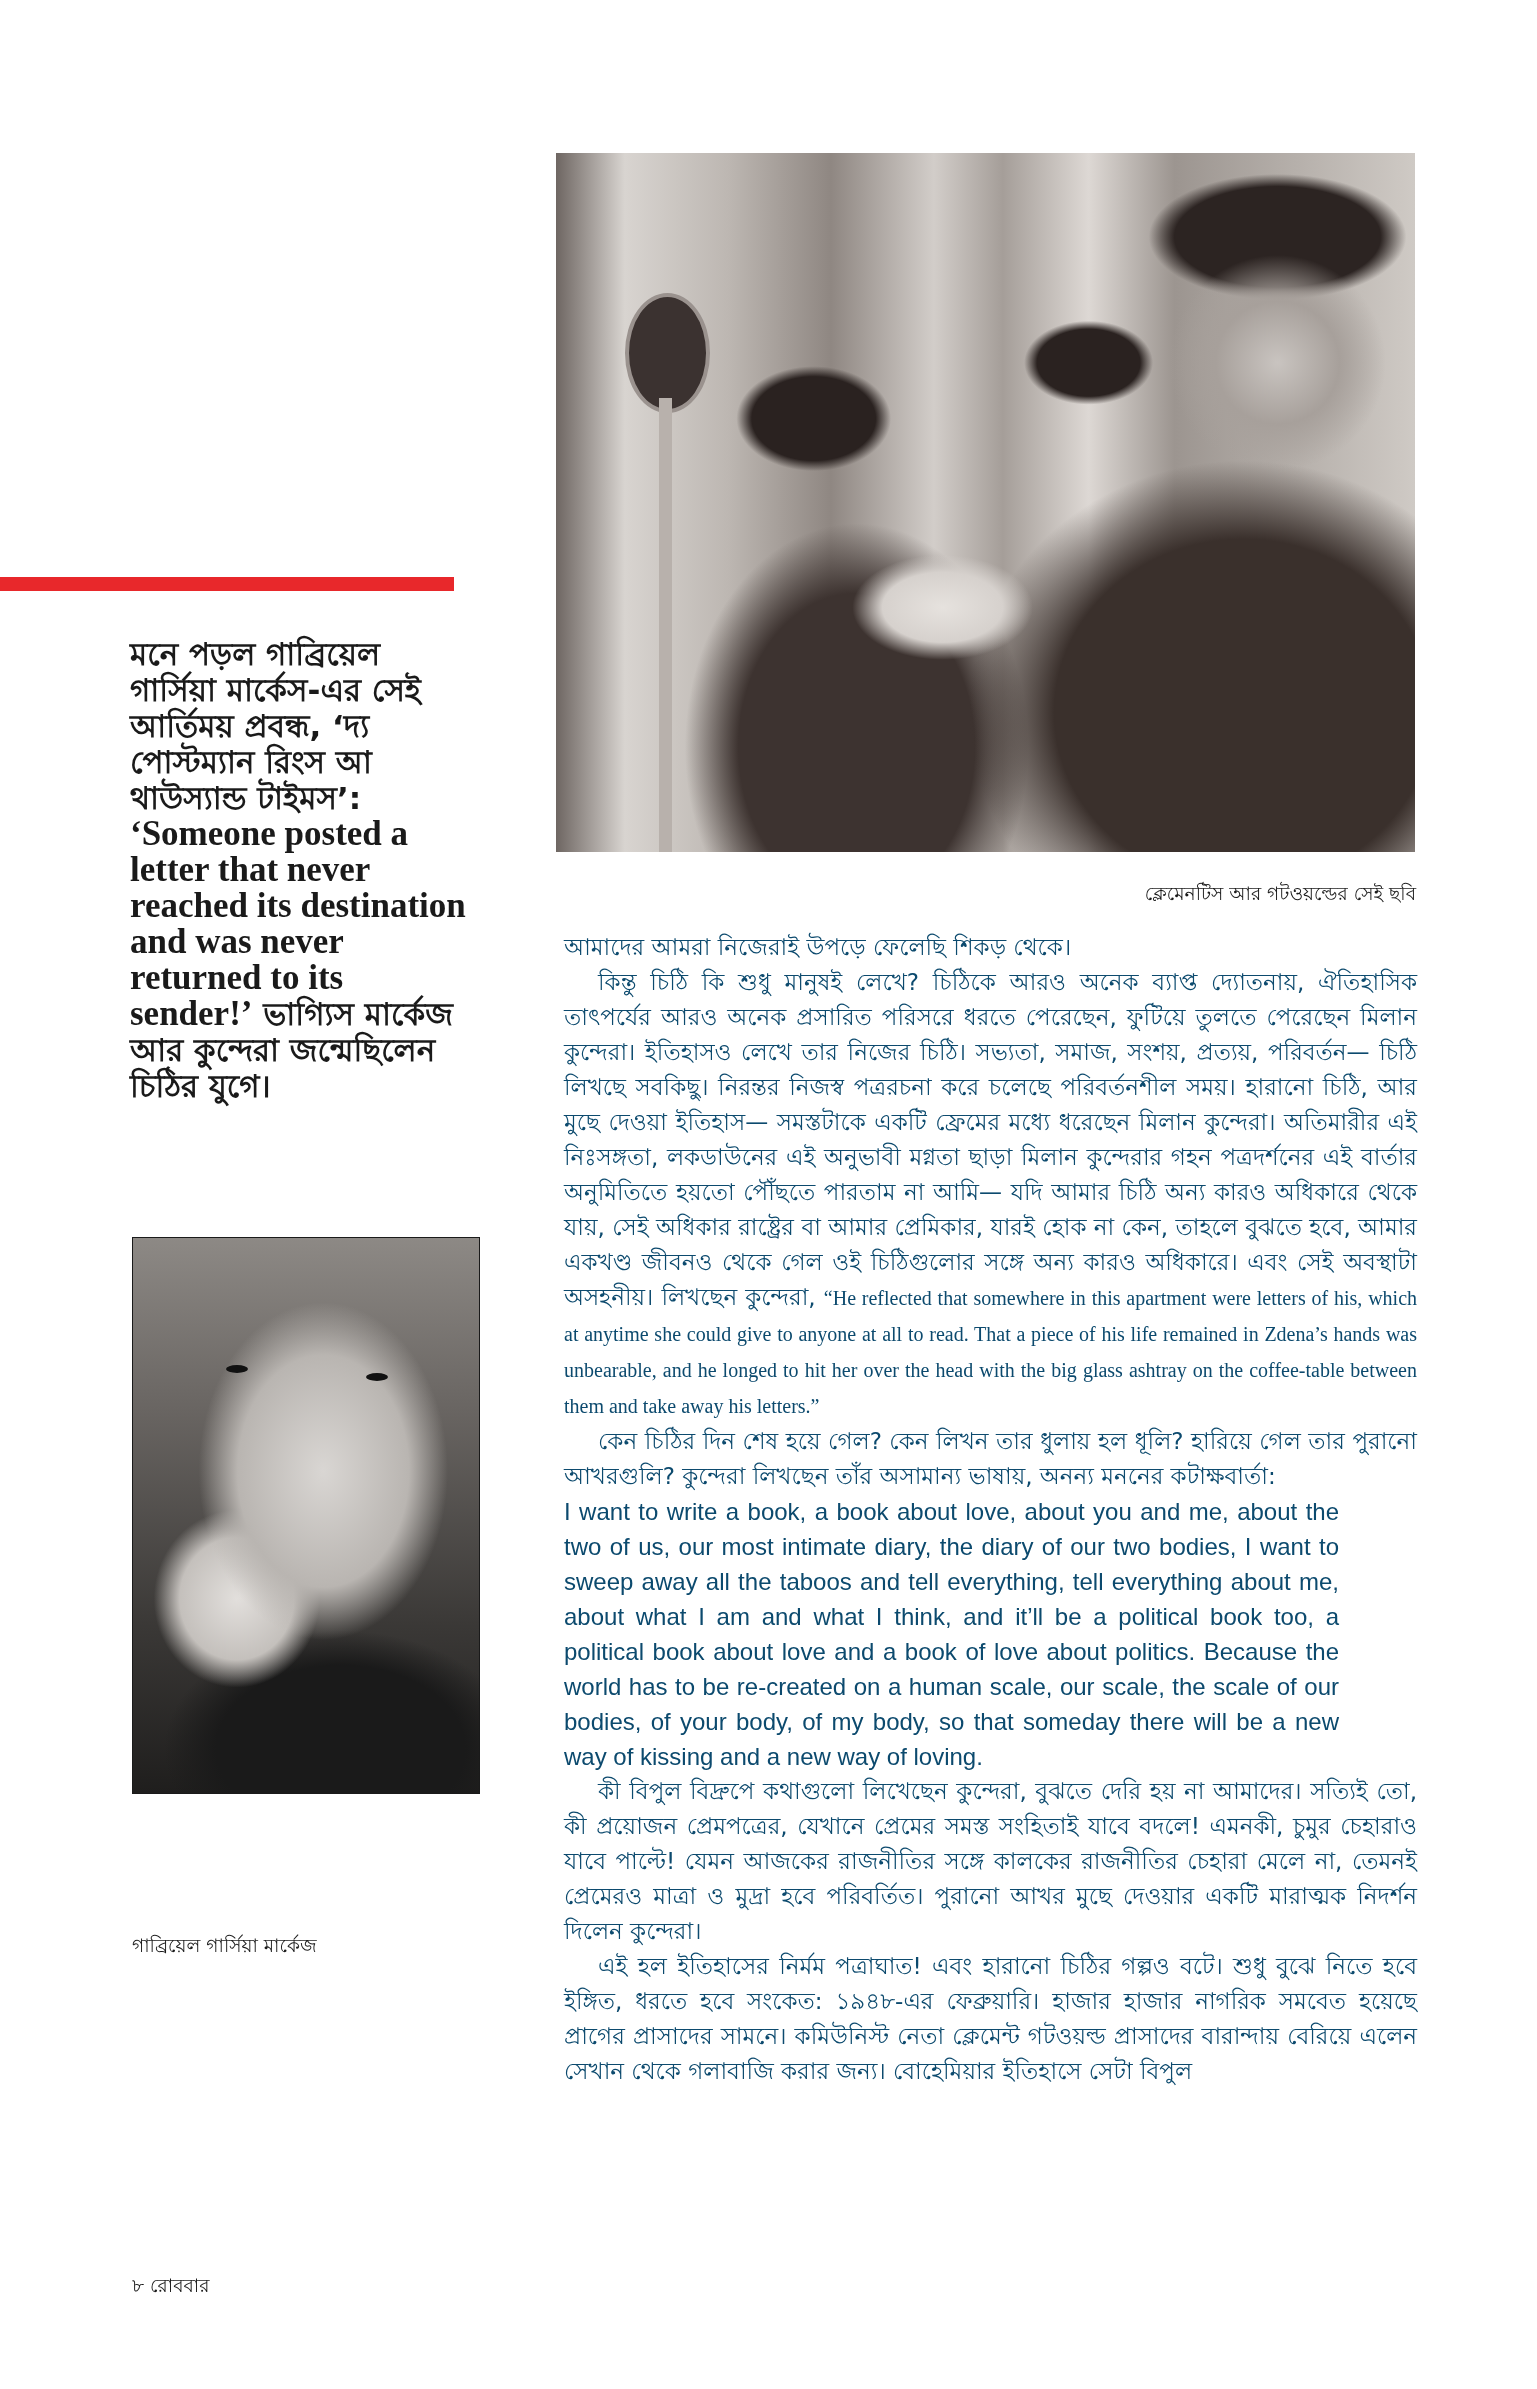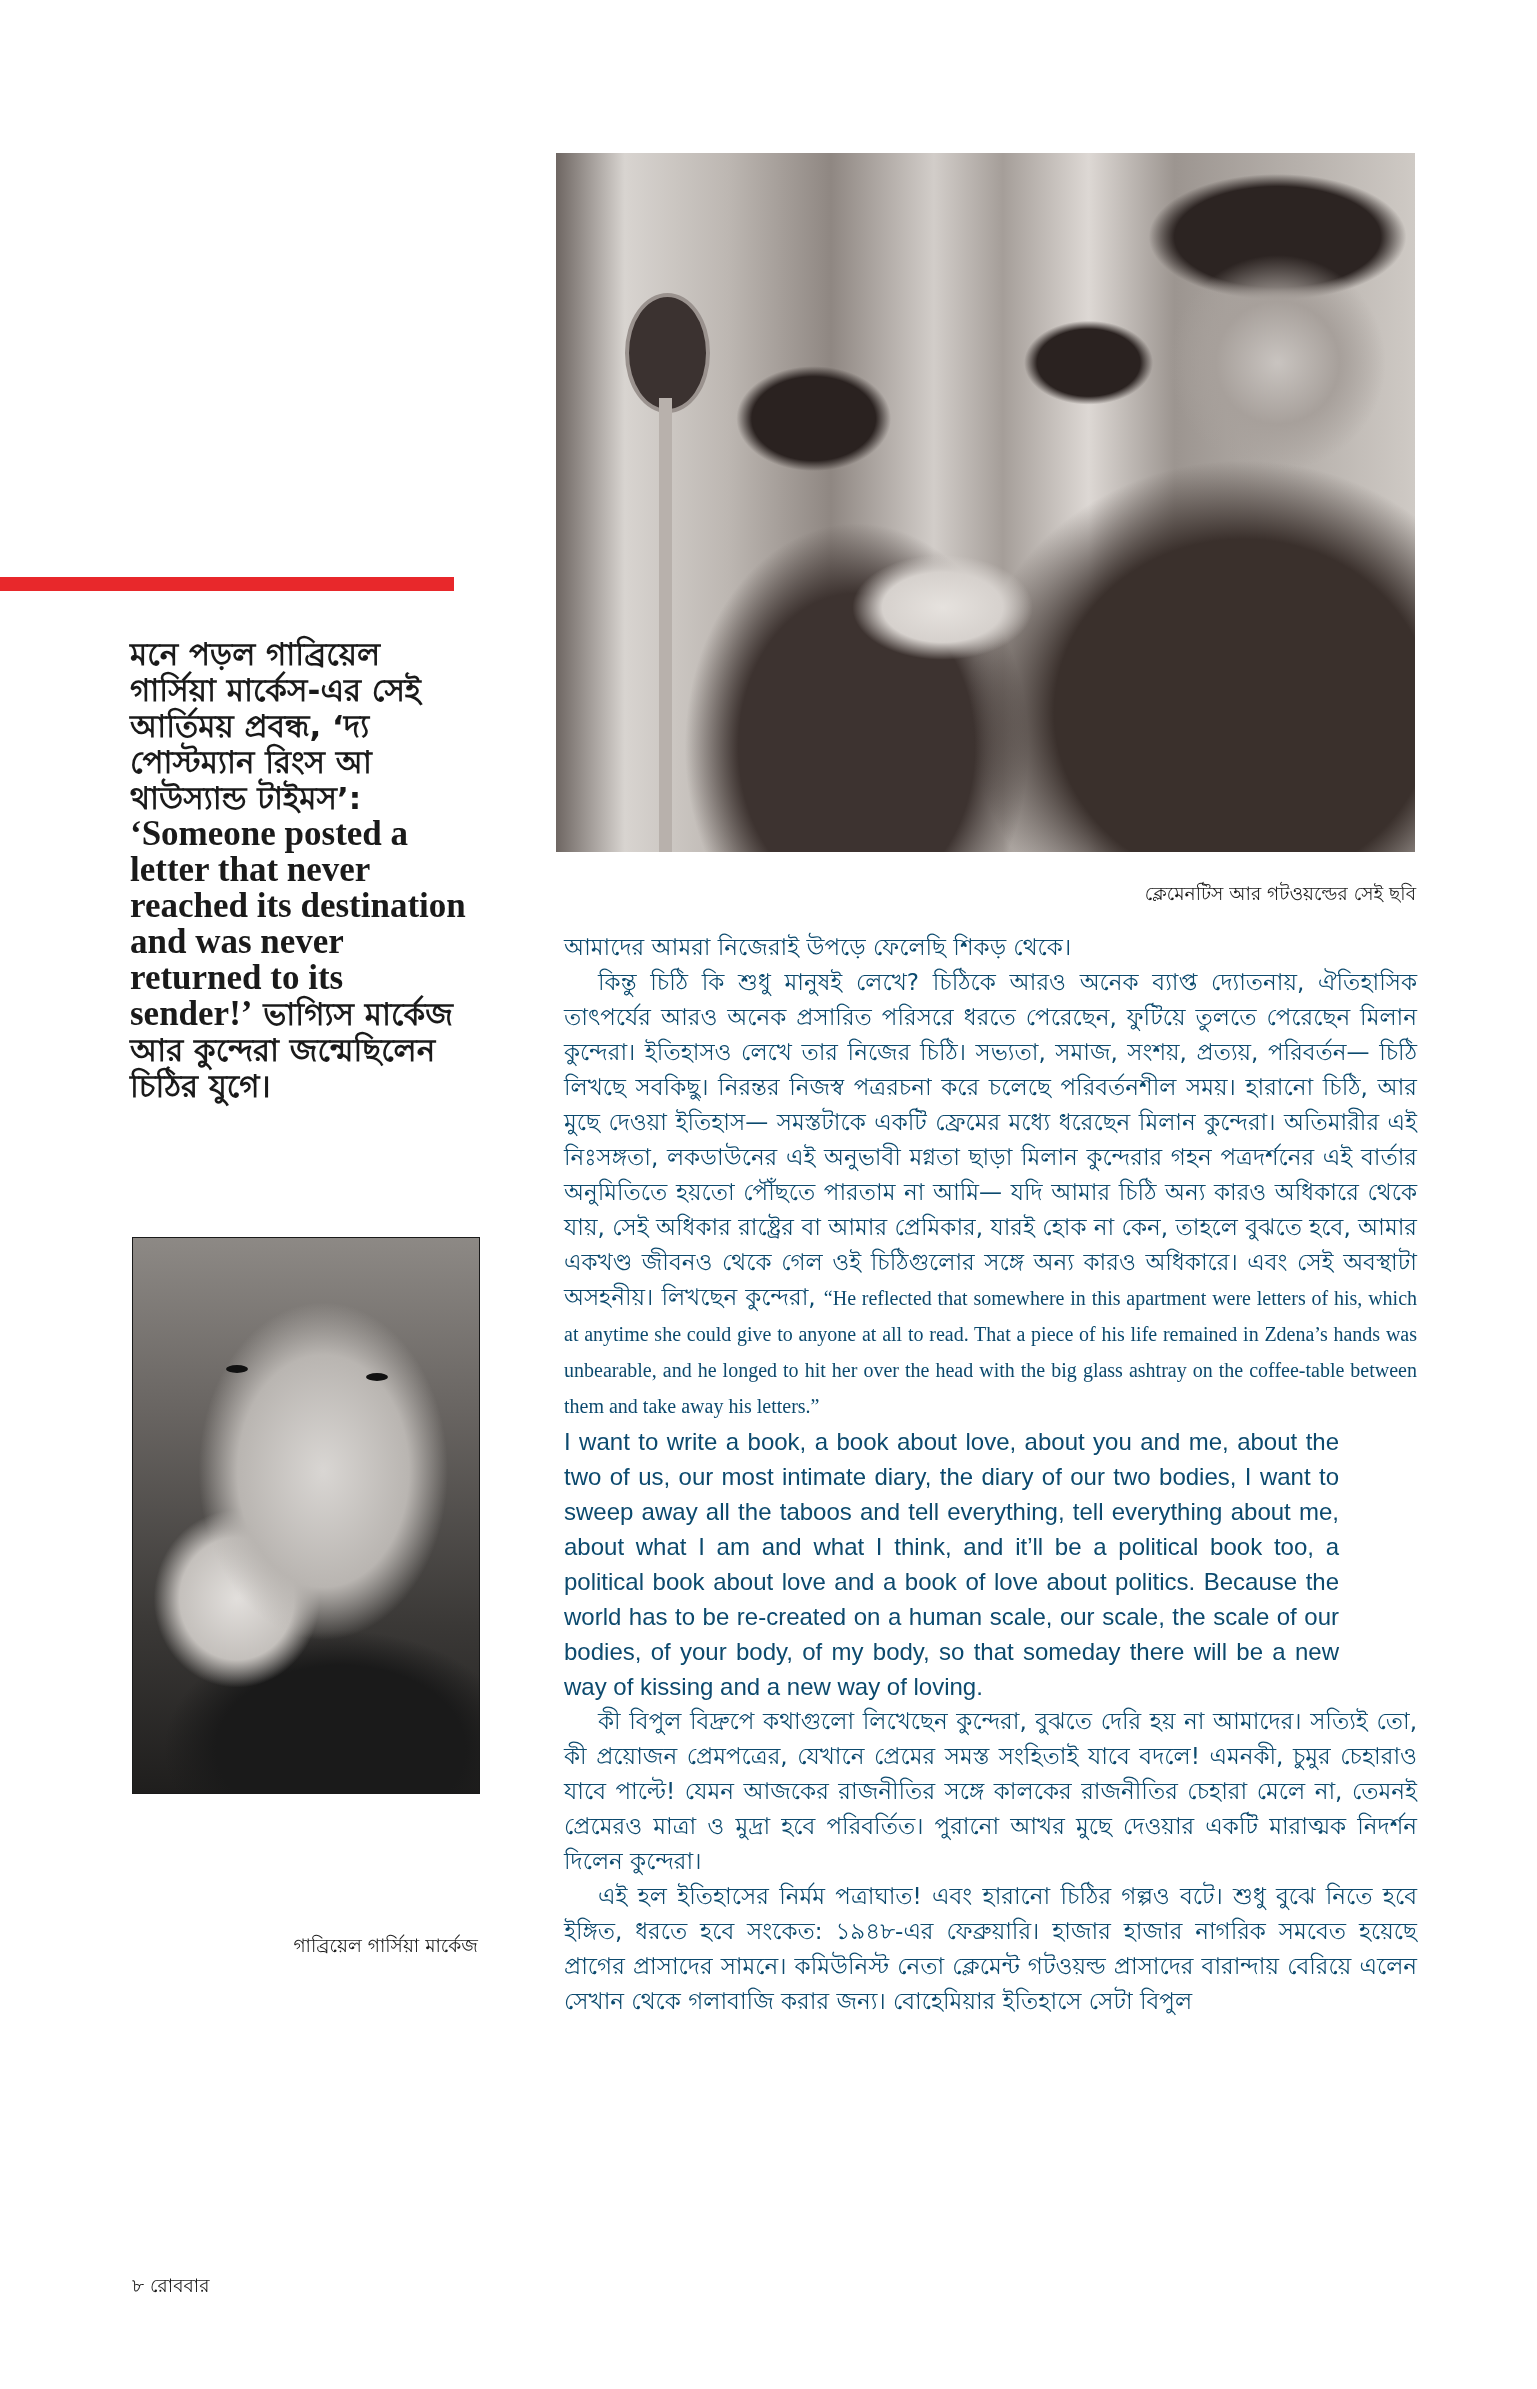--- a/index.html
+++ b/index.html
@@ -49,21 +49,21 @@
       border: 1.6px solid #1a1a1a;
       background:
         radial-gradient(ellipse 45% 38% at 55% 42%, #d9d6d3 0%, #b9b5b1 55%, transparent 80%),
         radial-gradient(ellipse 30% 20% at 30% 65%, #e2dfdc 0%, #c4c0bc 55%, transparent 80%),
         radial-gradient(ellipse 60% 25% at 60% 92%, #1a1a1a 0%, #1a1a1a 60%, transparent 85%),
         linear-gradient(180deg, #8d8985 0%, #6a6663 30%, #3a3836 70%, #1f1e1d 100%);
     }
     .eye { position: absolute; width: 22px; height: 7.8px; border-radius: 50%; background: #111; }
     .caption {
       position: absolute; font-family: "DejaVu Sans", "Liberation Sans", sans-serif;
-      font-size: 18.6px; color: #1a1a1a; text-align: right; white-space: nowrap;
+      font-size: 18.6px; color: #1a1a1a; white-space: nowrap;
     }
     .caption-top { right: 122px; top: 880px; }
     .caption-bottom { left: 132px; width: 346px; top: 1932px; }
     .body-col {
       position: absolute; left: 564px; top: 930px; width: 853px;
       font-family: "DejaVu Sans", "Liberation Sans", sans-serif;
       font-size: 23px; line-height: 35px; color: #0c4a6e;
     }
     .body-col p { margin: 0; text-align: justify; text-align-last: left; }
     .body-col p.indent { text-indent: 34px; }
@@ -98,20 +98,21 @@
 
 <div class="photo photo-bottom" title="Portrait of Gabriel García Márquez with hand on chin">
   <div class="eye" style="left:93px; top:127px;"></div>
   <div class="eye" style="left:233px; top:135px;"></div>
 </div>
 <div class="caption caption-bottom">গাব্রিয়েল গার্সিয়া মার্কেজ</div>
 
 <div class="body-col">
   <p>আমাদের আমরা নিজেরাই উপড়ে ফেলেছি শিকড় থেকে।</p>
   <p class="indent"><span>কিন্তু চিঠি কি শুধু মানুষই লেখে? চিঠিকে আরও অনেক ব্যাপ্ত দ্যোতনায়, ঐতিহাসিক তাৎপর্যের আরও অনেক প্রসারিত পরিসরে ধরতে পেরেছেন, ফুটিয়ে তুলতে পেরেছেন মিলান কুন্দেরা। ইতিহাসও লেখে তার নিজের চিঠি। সভ্যতা, সমাজ, সংশয়, প্রত্যয়, পরিবর্তন— চিঠি লিখছে সবকিছু। নিরন্তর নিজস্ব পত্ররচনা করে চলেছে পরিবর্তনশীল সময়। হারানো চিঠি, আর মুছে দেওয়া ইতিহাস— সমস্তটাকে একটি ফ্রেমের মধ্যে ধরেছেন মিলান কুন্দেরা। অতিমারীর এই নিঃসঙ্গতা, লকডাউনের এই অনুভাবী মগ্নতা ছাড়া মিলান কুন্দেরার গহন পত্রদর্শনের এই বার্তার অনুমিতিতে হয়তো পৌঁছতে পারতাম না আমি— যদি আমার চিঠি অন্য কারও অধিকারে থেকে যায়, সেই অধিকার রাষ্ট্রের বা আমার প্রেমিকার, যারই হোক না কেন, তাহলে বুঝতে হবে, আমার একখণ্ড জীবনও থেকে গেল ওই চিঠিগুলোর সঙ্গে অন্য কারও অধিকারে। এবং সেই অবস্থাটা অসহনীয়। লিখছেন কুন্দেরা, </span><span class="en-inline">“He reflected that somewhere in this apartment were letters of his, which at anytime she could give to anyone at all to read. That a piece of his life remained in Zdena’s hands was unbearable, and he longed to hit her over the head with the big glass ashtray on the coffee-table between them and take away his letters.”</span></p>
+  <p class="indent">কেন চিঠির দিন শেষ হয়ে গেল? কেন লিখন তার ধুলায় হল ধূলি? হারিয়ে গেল তার পুরানো আখরগুলি? কুন্দেরা লিখছেন তাঁর অসামান্য ভাষায়, অনন্য মননের কটাক্ষবার্তা:</p>
   <p class="blockquote">I want to write a book, a book about love, about you and me, about the two of us, our most intimate diary, the diary of our two bodies, I want to sweep away all the taboos and tell everything, tell everything about me, about what I am and what I think, and it’ll be a political book too, a political book about love and a book of love about politics. Because the world has to be re-created on a human scale, our scale, the scale of our bodies, of your body, of my body, so that someday there will be a new way of kissing and a new way of loving.</p>
   <p class="indent">কী বিপুল বিদ্রুপে কথাগুলো লিখেছেন কুন্দেরা, বুঝতে দেরি হয় না আমাদের। সত্যিই তো, কী প্রয়োজন প্রেমপত্রের, যেখানে প্রেমের সমস্ত সংহিতাই যাবে বদলে! এমনকী, চুমুর চেহারাও যাবে পাল্টে! যেমন আজকের রাজনীতির সঙ্গে কালকের রাজনীতির চেহারা মেলে না, তেমনই প্রেমেরও মাত্রা ও মুদ্রা হবে পরিবর্তিত। পুরানো আখর মুছে দেওয়ার একটি মারাত্মক নিদর্শন দিলেন কুন্দেরা।</p>
   <p class="indent">এই হল ইতিহাসের নির্মম পত্রাঘাত! এবং হারানো চিঠির গল্পও বটে। শুধু বুঝে নিতে হবে ইঙ্গিত, ধরতে হবে সংকেত: ১৯৪৮-এর ফেব্রুয়ারি। হাজার হাজার নাগরিক সমবেত হয়েছে প্রাগের প্রাসাদের সামনে। কমিউনিস্ট নেতা ক্লেমেন্ট গটওয়ল্ড প্রাসাদের বারান্দায় বেরিয়ে এলেন সেখান থেকে গলাবাজি করার জন্য। বোহেমিয়ার ইতিহাসে সেটা বিপুল</p>
 </div>
 
 <div class="folio">
   <span>৮</span>
   <span>রোববার</span>
 </div>
 

